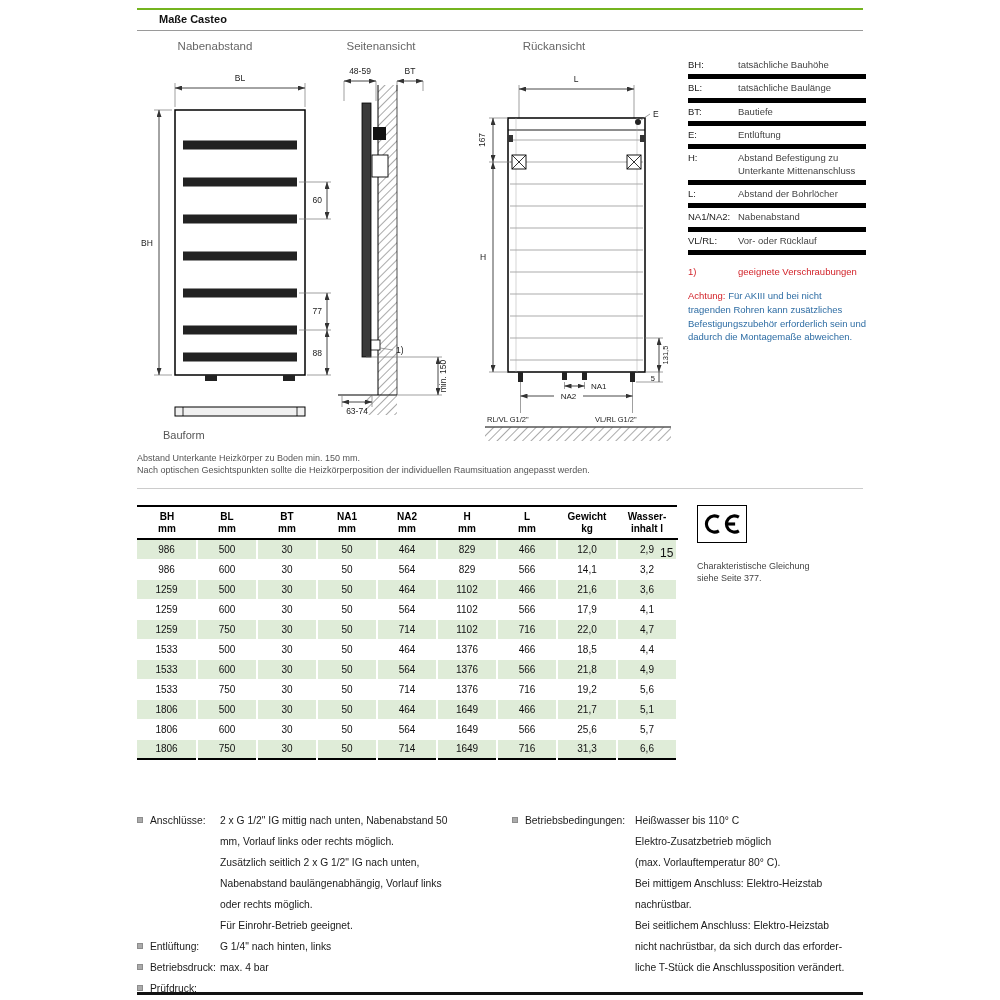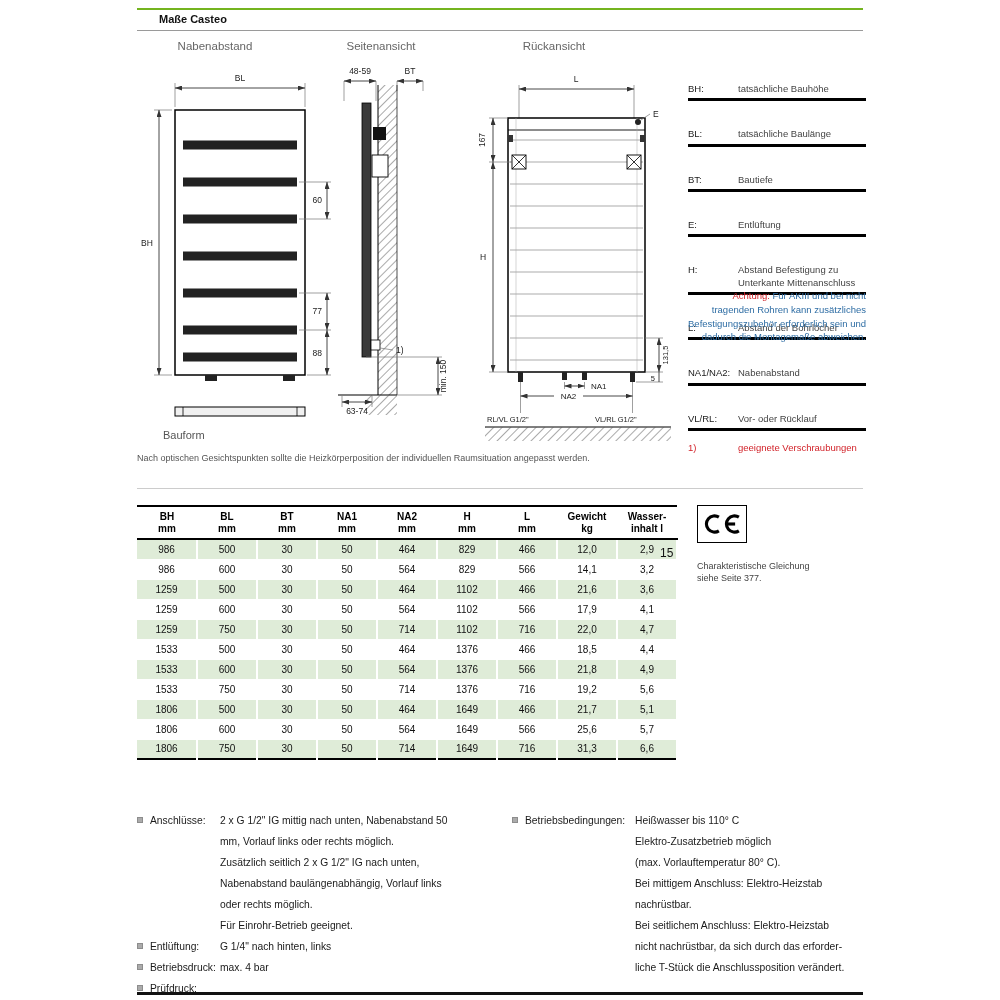--- a/index.html
+++ b/index.html
@@ -13,27 +13,27 @@
   
   svg text { font-family:"Liberation Sans", sans-serif; fill:#222; }
   .dim  { stroke:#333; stroke-width:0.9; fill:none; }
   .thin { stroke:#777; stroke-width:0.7; fill:none; }
   .edge { stroke:#000; fill:#fff; }
   .dtext { font-size:8.5px; }
   .bauform-label { position:absolute; left:163px; top:429px; font-size:11px; color:#555; }
 
   
   .legend { position:absolute; left:688px; top:56px; width:178px; font-size:9.5px; }
-  .legend-row { display:flex; padding:3px 0; border-bottom:3px solid #000000; line-height:1.3;margin-top:24px; }
+  .legend-row { display:flex; padding:3px 0; border-bottom:5px solid #000000; line-height:1.3; }
   .legend-row:last-child { border-bottom:none; margin-top:8px; }
   .legend-label { width:50px; flex:none; color:#222; }
   .legend-text { flex:1; color:#444; }
   .legend-row.red .legend-label, .legend-row.red .legend-text { color:#d2232a; }
 
-  .warning { position:absolute; left:688px; top:289px; width:178px; font-size:9.5px; line-height:1.45; color:#2e6da4;text-align:right; }
+  .warning { position:absolute; left:688px; top:289px; width:178px; font-size:9.5px; line-height:1.45; color:#2e6da4; }
   .warning .prefix { color:#d2232a; }
 
   .notes { position:absolute; left:137px; top:452px; font-size:9px; color:#555; line-height:12px; }
 
   .section-divider { position:absolute; left:137px; top:488px; width:726px; height:1px; background:#ccc; }
 
   
   table.dims { position:absolute; left:137px; top:505px; width:541px; border-collapse:collapse; table-layout:fixed;
                font-size:10px; border-top:2px solid #000; border-bottom:2px solid #000; }
   table.dims th { border-bottom:2px solid #000; font-weight:bold; padding:4px 2px 3px; text-align:center; vertical-align:top; line-height:12px; }
@@ -294,20 +294,21 @@
       <span class="legend-text">geeignete Verschraubungen</span>
     </div>
   </div>
 
 <div class="warning">
   <span class="prefix">Achtung:</span>
   <span>Für AKIII und bei nicht tragenden Rohren kann zusätzliches Befestigungszubehör erforderlich sein und dadurch die Montagemaße abweichen.</span>
 </div>
 
 <div class="notes">
+  <div>Abstand Unterkante Heizkörper zu Boden min. 150 mm.</div>
   <div>Nach optischen Gesichtspunkten sollte die Heizkörperposition der individuellen Raumsituation angepasst werden.</div>
 </div>
 
 <div class="section-divider"></div>
 
 <table class="dims">
   <thead>
       <tr>
         <th>
           <div>BH</div>

